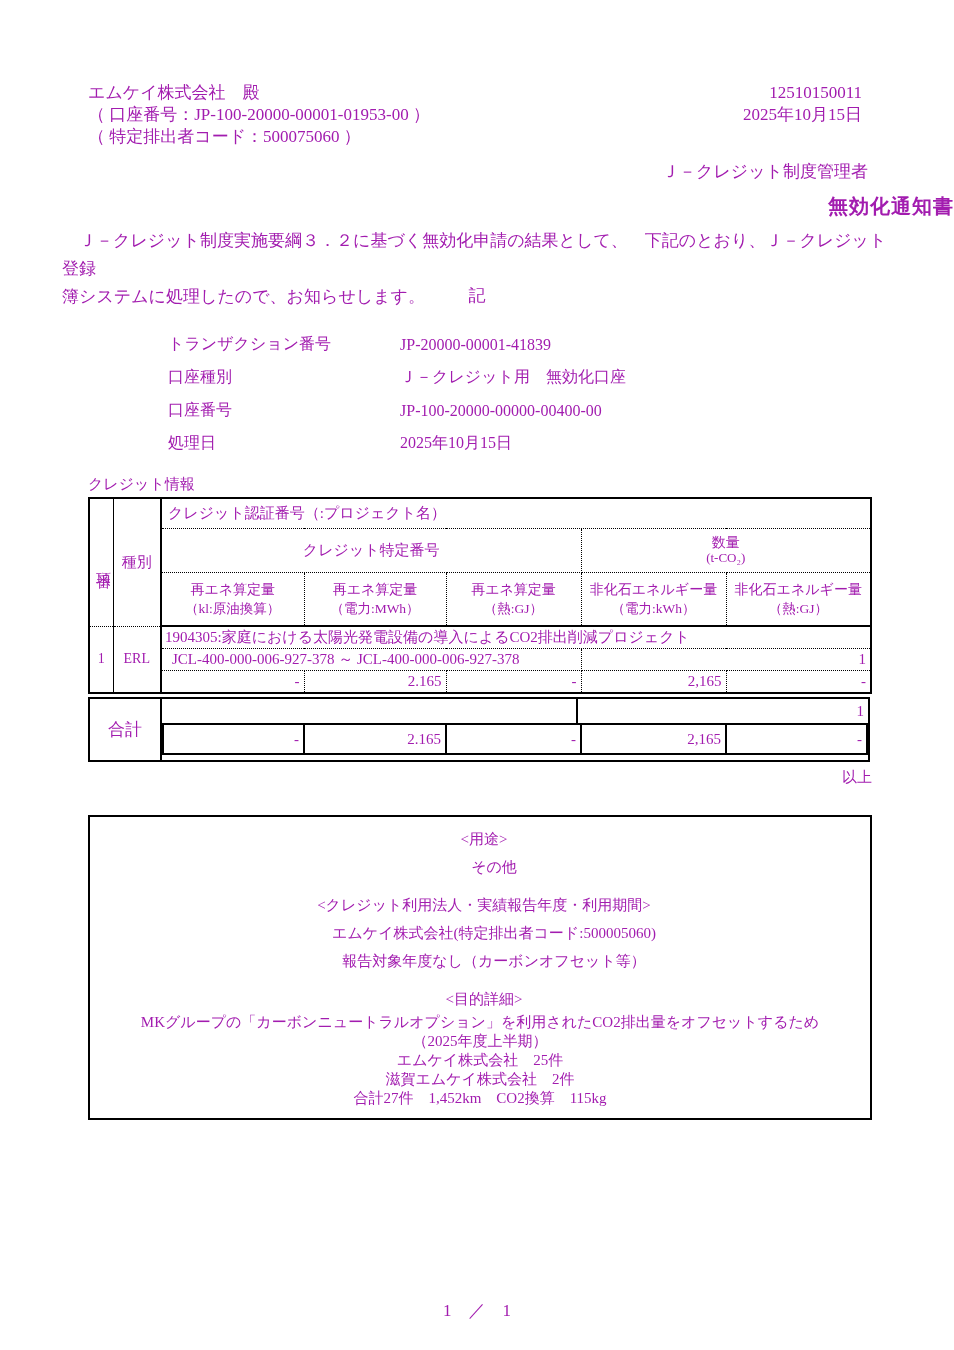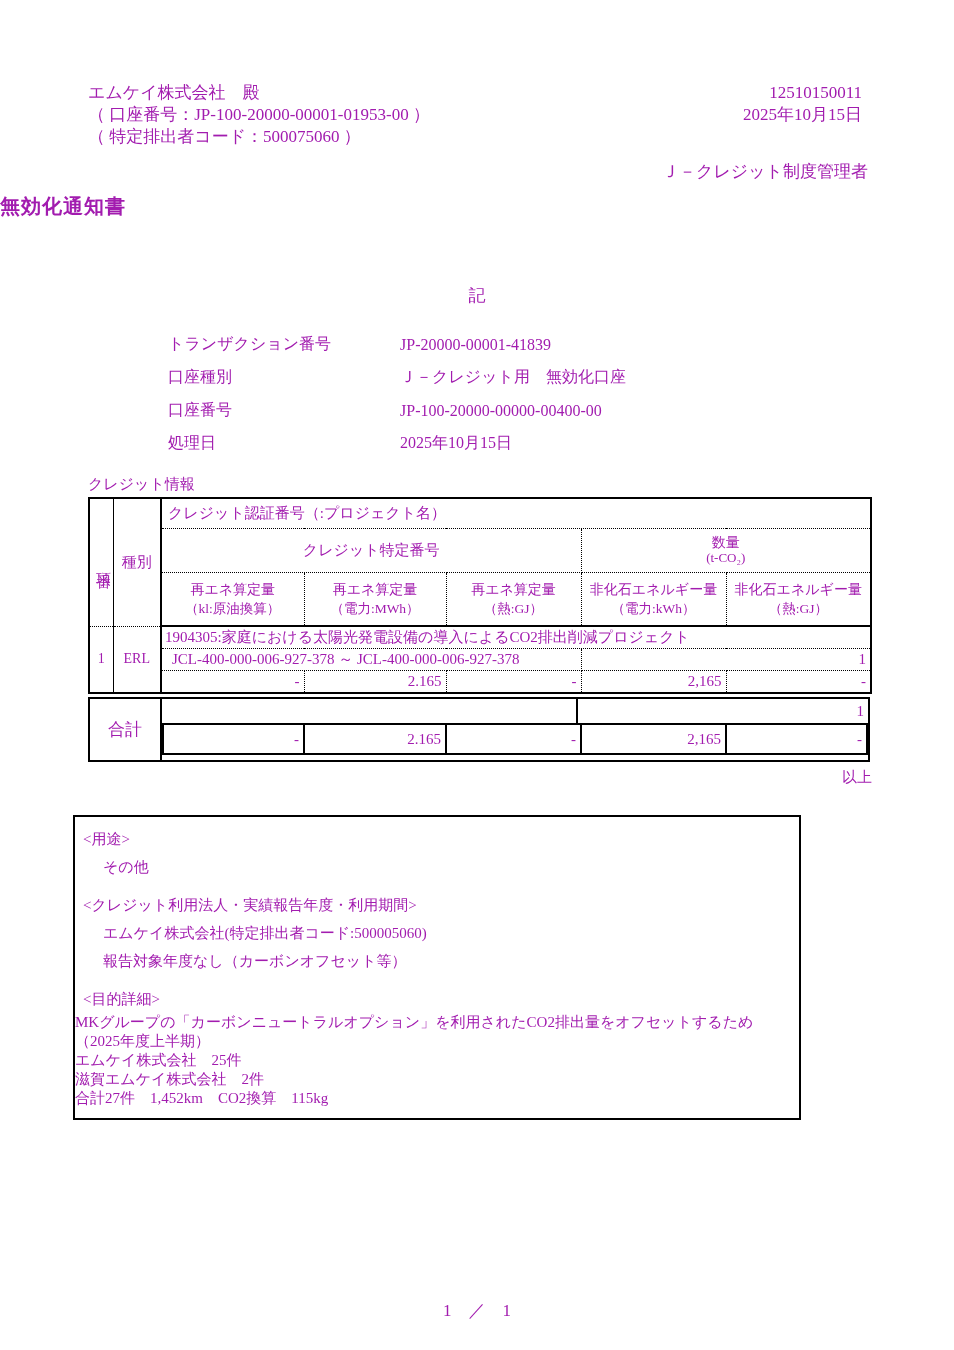--- a/index.html
+++ b/index.html
@@ -8,21 +8,21 @@
     position:relative; width:954px; height:1350px; margin:0 auto;
     background:#ffffff; color:#a21caf;
     font-family:"Liberation Serif","DejaVu Serif",serif;
     overflow:hidden;
   }
   
   .recipient-block { position:absolute; left:88px; top:82px; font-size:17px; line-height:22px; }
   .doc-meta { position:absolute; right:92px; top:82px; text-align:right; font-size:17px; line-height:22px; }
   .issuer { position:absolute; right:86px; top:160px; font-size:17px; }
   
-  .doc-title { position:absolute; left:0; top:193px; width:100%; text-align:left; font-size:20px; font-weight:bold; letter-spacing:1px; }
+  .doc-title { position:absolute; left:0; top:193px; width:100%; text-align:right; font-size:20px; font-weight:bold; letter-spacing:1px; }
   .body-par { position:absolute; left:62px; top:227px; width:832px; font-size:17px; line-height:28px; }
   .record-marker { position:absolute; left:0; top:284px; width:100%; text-align:center; font-size:17px; }
   
   .details { position:absolute; left:168px; top:328px; font-size:16px; }
   .detail-row { display:flex; height:33px; align-items:center; }
   .detail-label { width:232px; }
   
   .credit-section-label { position:absolute; left:88px; top:475px; font-size:15px; }
   table.credit { position:absolute; left:88px; top:497px; width:782px; border-collapse:collapse; table-layout:fixed; border:2px solid #000; }
   table.credit th, table.credit td { padding:0; font-weight:normal; vertical-align:middle; overflow:hidden; }
@@ -51,21 +51,21 @@
   .total-label { width:72px; border-right:2px solid #000; display:flex; align-items:center; justify-content:center; font-size:17px; }
   .total-right { flex:1; display:flex; flex-direction:column; }
   .total-qty-row { height:24px; display:flex; }
   .total-qty-left { width:416px; border-right:2px solid #000; }
   .total-qty-val { flex:1; text-align:right; font-size:15px; line-height:24px; padding-right:4px; }
   .total-cells { height:32px; margin-bottom:5px; display:flex; border:2px solid #000; border-right-width:2px; }
   .total-cells .tcell { border-left:2px solid #000; text-align:right; font-size:15px; line-height:28px; padding-right:4px; }
   .total-cells .tcell:first-child { border-left:none; }
   .closing { position:absolute; right:82px; top:768px; font-size:15px; }
   
-  .usage-box { position:absolute; left:73px; top:815px; width:728px; height:305px; border:2px solid #000; font-size:15px; padding-top:8px; }
+  .usage-box { position:absolute; left:88px; top:815px; width:784px; height:305px; border:2px solid #000; font-size:15px; padding-top:8px;text-align:center; }
   .ub-heading { padding-left:8px; line-height:28px; }
   .ub-line { padding-left:28px; line-height:28px; }
   .ub-gap { height:10px; }
   .ub-purpose-line { padding-left:0; line-height:19px; }
   
   .page-footer { position:absolute; left:0; top:1299px; width:100%; text-align:center; font-size:17px; }
 </style>
 </head>
 <body>
 
@@ -78,20 +78,22 @@
   </div>
 
   <div class="doc-meta">
     <div>12510150011</div>
     <div>2025年10月15日</div>
   </div>
   <div class="issuer">Ｊ－クレジット制度管理者</div>
 
   <div class="doc-title">無効化通知書</div>
   <div class="body-par">
+    <div>　Ｊ－クレジット制度実施要綱３．２に基づく無効化申請の結果として、　下記のとおり、Ｊ－クレジット登録</div>
+    <div>簿システムに処理したので、お知らせします。</div>
   </div>
   <div class="record-marker">記</div>
 
   <div class="details">
     <div class="detail-row">
       <div class="detail-label">トランザクション番号</div>
       <div>JP-20000-00001-41839</div>
     </div>
     <div class="detail-row">
       <div class="detail-label">口座種別</div>

